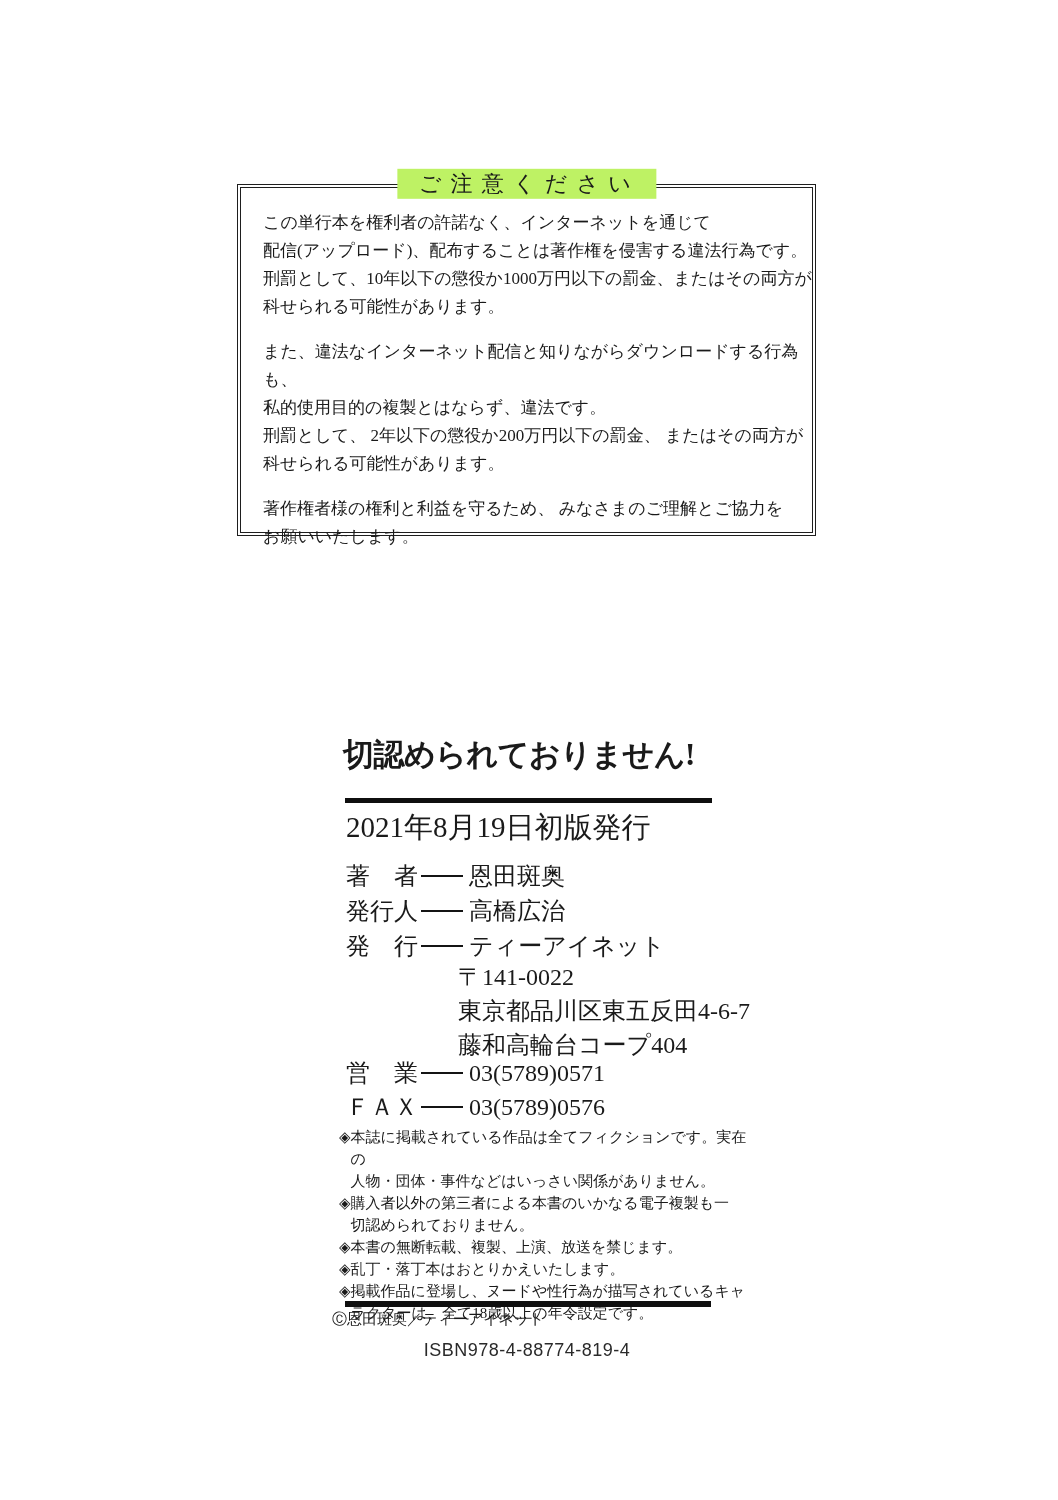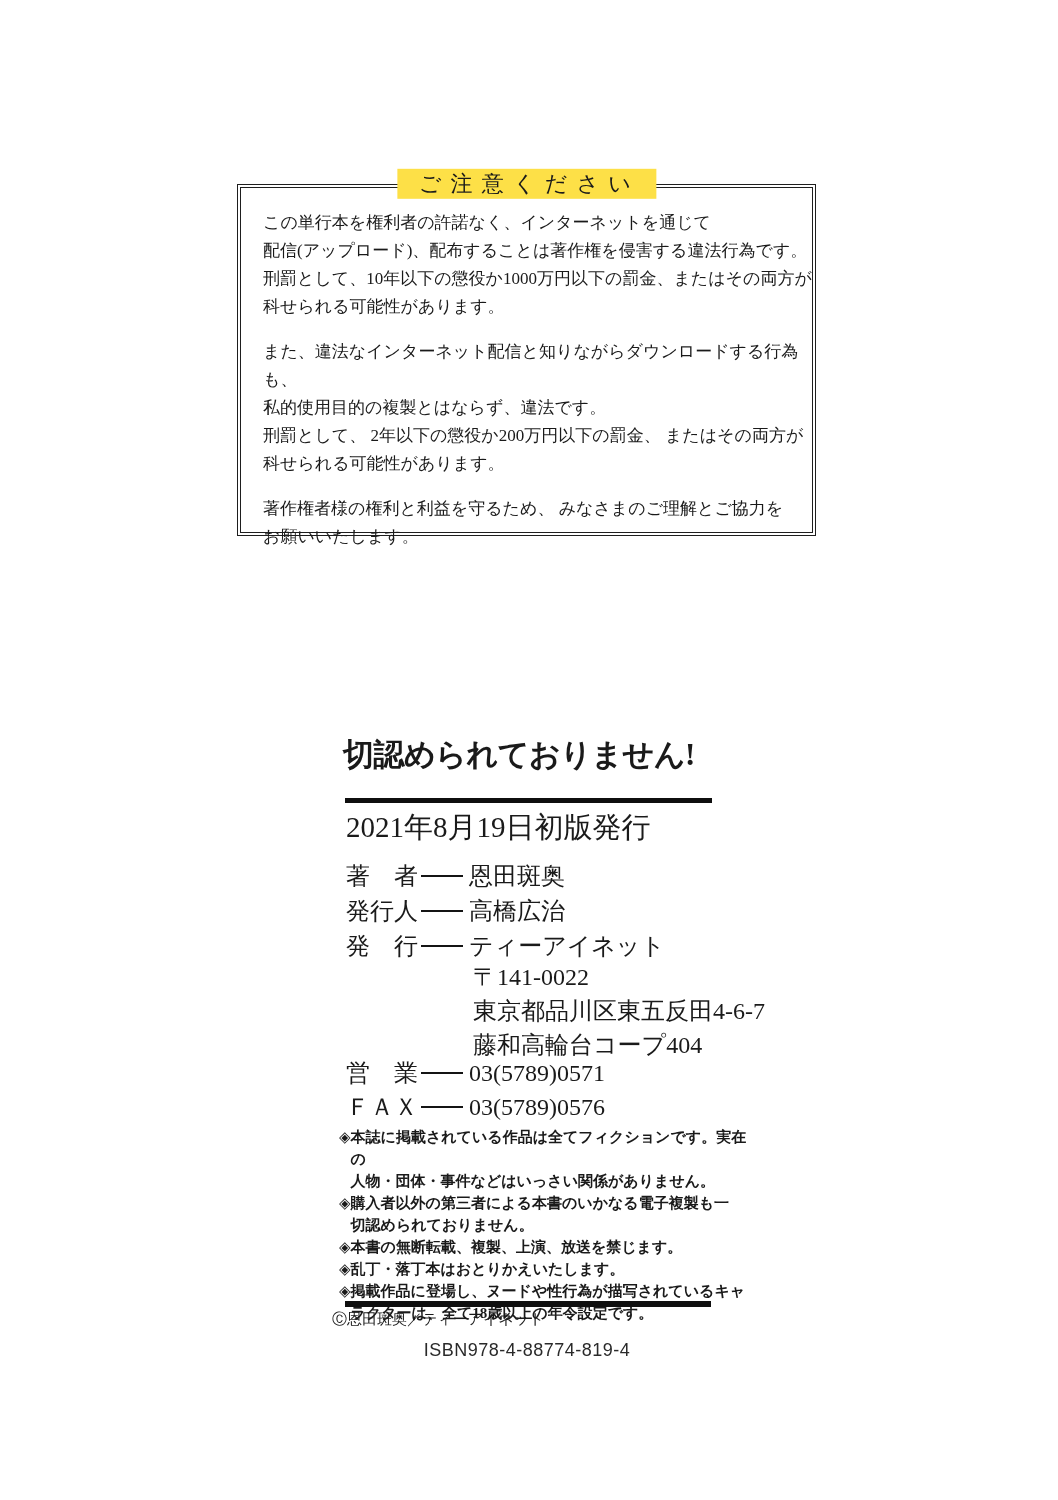--- a/index.html
+++ b/index.html
@@ -20,21 +20,21 @@
     box-sizing:border-box;
   }
   .notice-box::before{
     content:"";position:absolute;inset:2px;
     border:1px solid #1e1e1e;
     pointer-events:none;
   }
   .notice-title{
     position:absolute;top:0;left:50%;
     transform:translate(-50%,-54%);
-    background:#fde047;
+    background:#bef264;
     padding:0 16px 0 22px;
     font-size:22px;font-weight:400;
     letter-spacing:0.42em;
     white-space:nowrap;
     z-index:2;
   }
   .notice-body{
     position:absolute;left:25px;right:2px;top:24px;
     font-size:17px;line-height:28px;
   }
@@ -62,30 +62,30 @@
     height:35px;font-size:24px;white-space:nowrap;
   }
   .contacts .info-row{height:34px;}
   .info-label{display:inline-block;width:74px;text-align:center;}
   .leader-line{
     display:inline-block;width:42px;height:2px;
     background:#141414;margin:0 6px 0 2px;flex:none;
   }
   .address{
     position:absolute;left:458px;top:960px;
-    font-size:24px;line-height:34px;white-space:nowrap;margin-left:15px;
+    font-size:24px;line-height:34px;white-space:nowrap;
   }
   
   .notes{
     position:absolute;left:339px;top:1126px;width:420px;
     font-size:15px;line-height:22px;
   }
   .note{display:flex;}
   .note-marker{flex:none;}
-  .note-text{white-space:pre-line;font-weight:bold;}
+  .note-text{white-space:pre-line;}
   
   .copyright{
     position:absolute;left:332px;top:1310px;
     font-size:15px;white-space:nowrap;
   }
   .isbn{
     position:absolute;left:237px;top:1340px;width:580px;
     text-align:center;
     font-family:"Liberation Sans","DejaVu Sans",sans-serif;
     font-size:18px;color:#2a2a2a;

